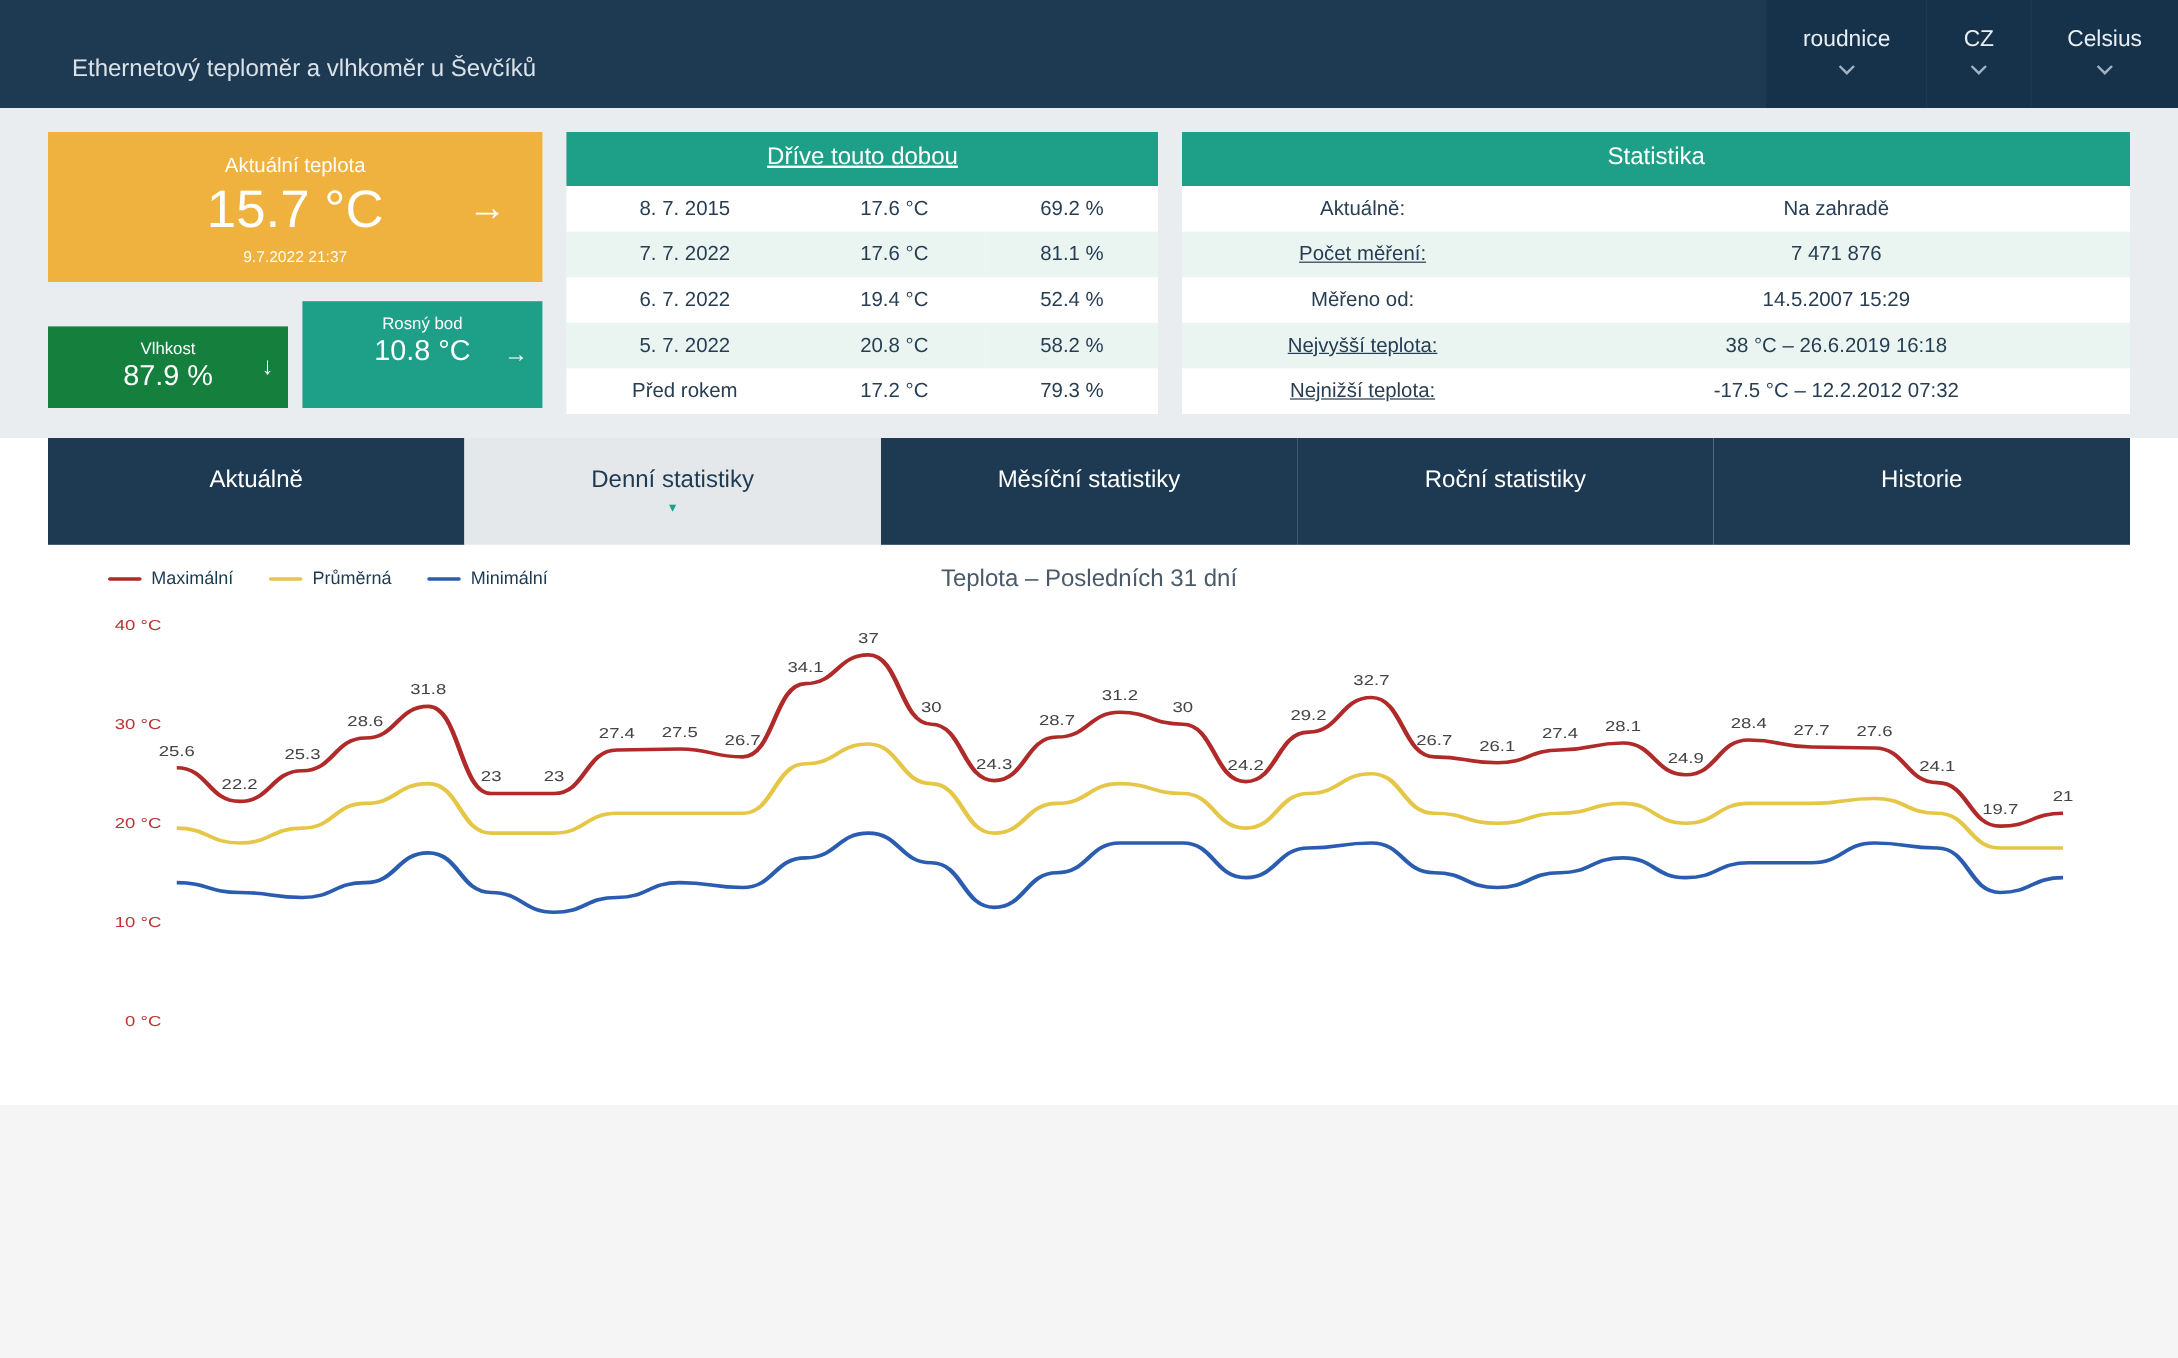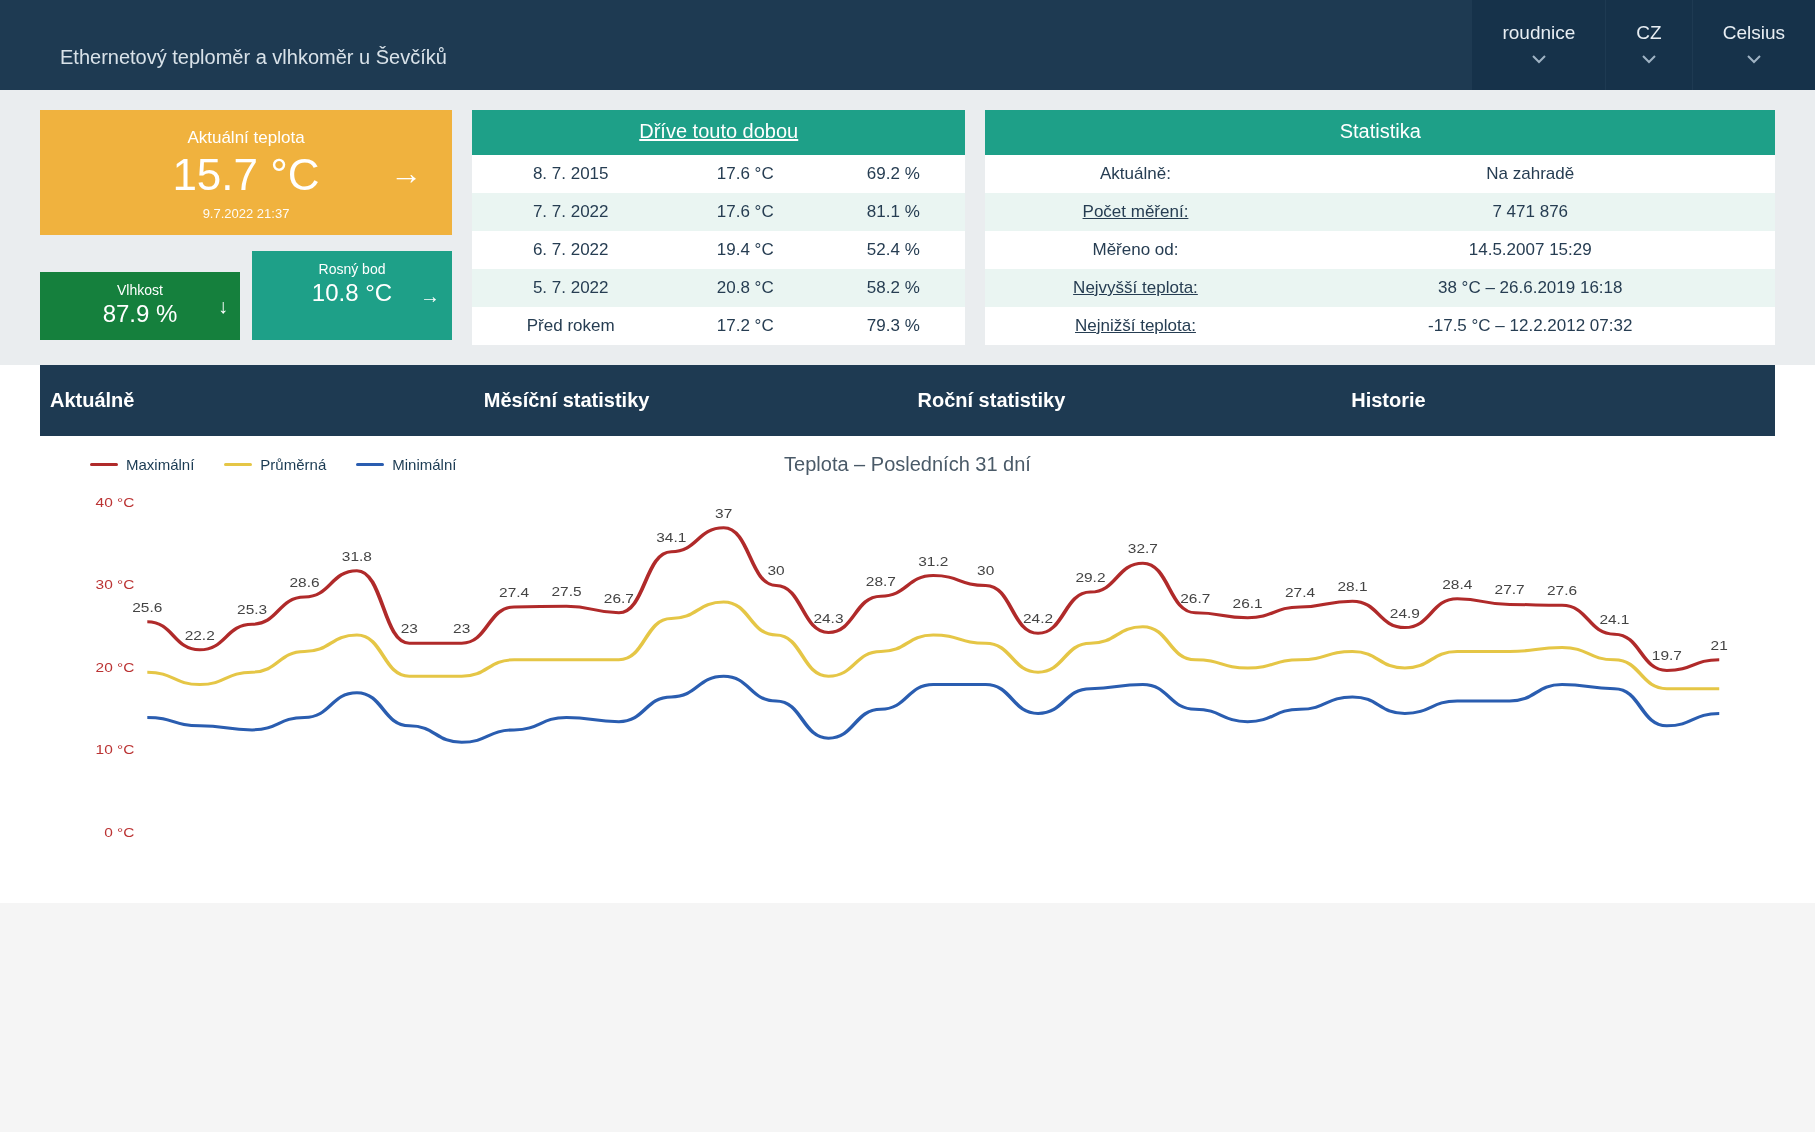--- a/index.html
+++ b/index.html
@@ -42,21 +42,21 @@
 
   .stats-table { width: 100%; border-collapse: collapse; background: #fff; }
   .stats-table tr:nth-child(even) { background: #eaf5f2; }
   .stats-table td { padding: 9px 14px; font-size: 17px; color: #263d52; }
   .stats-table td:first-child { text-align: center; width: 38%; }
   .stats-table td:last-child { text-align: center; }
   .stats-table .link { text-decoration: underline; cursor: pointer; }
 
   .tabs-section { padding: 0 40px; background: #fff; }
   .tabs { display: flex; }
-  .tab { flex: 1; text-align: left; padding: 24px 10px; font-size: 20px; background: #1e3a52; color: #fff; cursor: pointer; font-weight: bold; }
+  .tab { flex: 1; text-align: center; padding: 24px 10px; font-size: 20px; background: #1e3a52; color: #fff; cursor: pointer; }
   .tab.active { background: #e5e8ea; color: #1e3a52; position: relative; }
   .tab .chev { display: block; margin-top: 4px; font-size: 12px; color: #1ea088; }
 
   .chart-area { padding: 20px 30px 40px; background: #fff; }
   .chart-header { display: flex; align-items: center; justify-content: space-between; padding: 0 20px 10px; }
   .legend { display: flex; gap: 30px; font-size: 15px; align-items: center; }
   .legend-item { display: flex; align-items: center; gap: 8px; }
   .legend-swatch { width: 28px; height: 3px; border-radius: 2px; }
   .chart-title { font-size: 20px; color: #4a5a68; position: absolute; left: 50%; transform: translateX(-50%); }
   .chart-header { position: relative; }
@@ -187,20 +187,21 @@
           </tr>
         </tbody>
     </table>
   </div>
 
 </div>
 
 <div class="tabs-section">
   <div class="tabs" id="tabs-row">
       <div class="tab"><span>Aktuálně</span></div>
+      <div class="tab active"><span>Denní statistiky</span><span class="chev">▾</span></div>
       <div class="tab"><span>Měsíční statistiky</span></div>
       <div class="tab"><span>Roční statistiky</span></div>
       <div class="tab"><span>Historie</span></div>
     </div>
 
   <div class="chart-area">
     <div class="chart-header">
       <div class="legend">
         <div class="legend-item">
           <div class="legend-swatch" id="sw-max" style="background: rgb(176, 42, 42);"></div>

